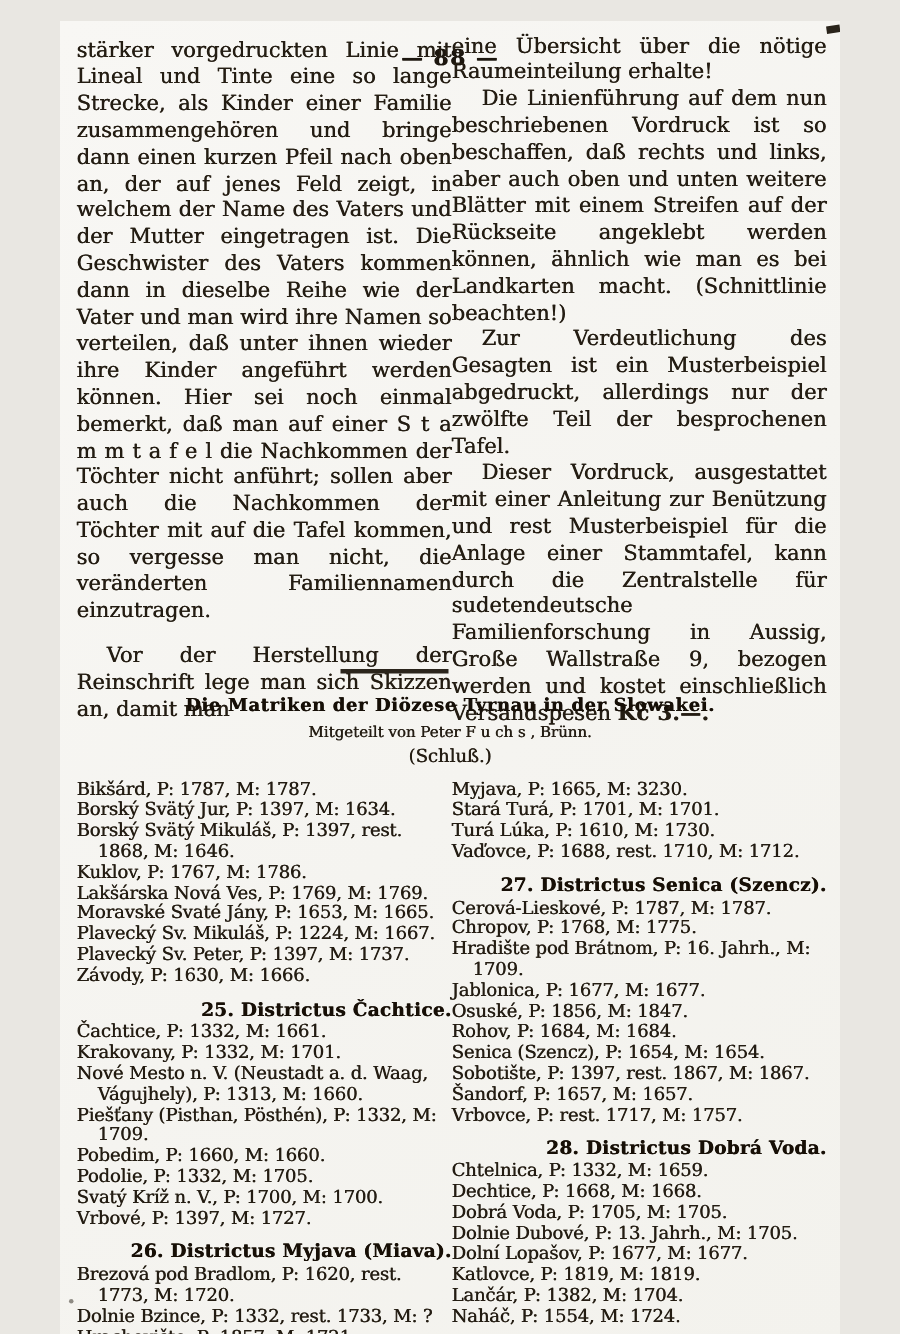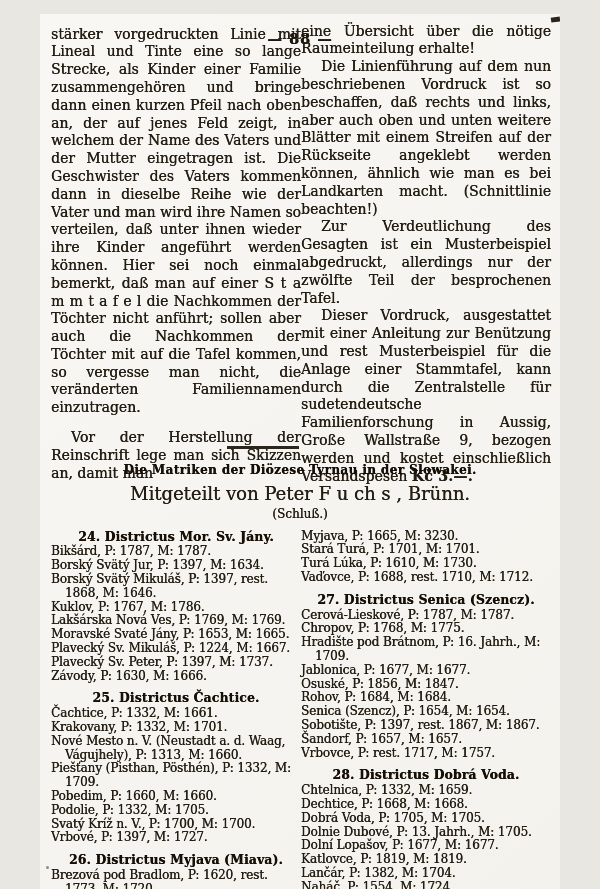--- a/index.html
+++ b/index.html
@@ -58,21 +58,21 @@
     margin: 14px 0 0;
     text-align: center;
     font-size: 12px;
     font-weight: bold;
     letter-spacing: 0.4px;
     color: #160f07;
   }
   .byline {
     margin-top: 6px;
     text-align: center;
-    font-size: 18px;
+    font-size: 10px;
     color: #251e14;
   }
   .schluss {
     margin-top: 3px;
     text-align: center;
     font-size: 12px;
     color: #251e14;
   }
   
   .list-cols {
@@ -84,21 +84,21 @@
   .list-col { width: 289px; }
   .g-head {
     text-align: center;
     font-size: 12.3px;
     font-weight: bold;
     line-height: 13.8px;
     margin: 0 0 2px;
     color: #170f06;
     letter-spacing: 0.2px;
   }
-  .group + .group .g-head { margin-top: 8px; }
+  .group + .group .g-head { margin-top: 8px; text-align: right; }
   .entry {
     font-size: 12px;
     line-height: 13.8px;
     padding-left: 14px;
     text-indent: -14px;
     letter-spacing: -0.1px;
     color: #241d13;
   }
   
   .speck {
@@ -144,21 +144,20 @@
   <div class="divider"></div>
 
   <h1 class="article-title">Die Matriken der Diözese Tyrnau in der Slowakei.</h1>
   <div class="byline">Mitgeteilt von Peter F u ch s , Brünn.</div>
   <div class="schluss">(Schluß.)</div>
 
   <div class="list-cols">
 
     <div class="list-col">
       <div class="group">
-        <div class="g-head">24. Districtus Mor. Sv. Jány.</div>
         <div class="entry">Bikšárd, P: 1787, M: 1787.</div>
         <div class="entry">Borský Svätý Jur, P: 1397, M: 1634.</div>
         <div class="entry">Borský Svätý Mikuláš, P: 1397, rest. 1868, M: 1646.</div>
         <div class="entry">Kuklov, P: 1767, M: 1786.</div>
         <div class="entry">Lakšárska Nová Ves, P: 1769, M: 1769.</div>
         <div class="entry">Moravské Svaté Jány, P: 1653, M: 1665.</div>
         <div class="entry">Plavecký Sv. Mikuláš, P: 1224, M: 1667.</div>
         <div class="entry">Plavecký Sv. Peter, P: 1397, M: 1737.</div>
         <div class="entry">Závody, P: 1630, M: 1666.</div>
       </div>

